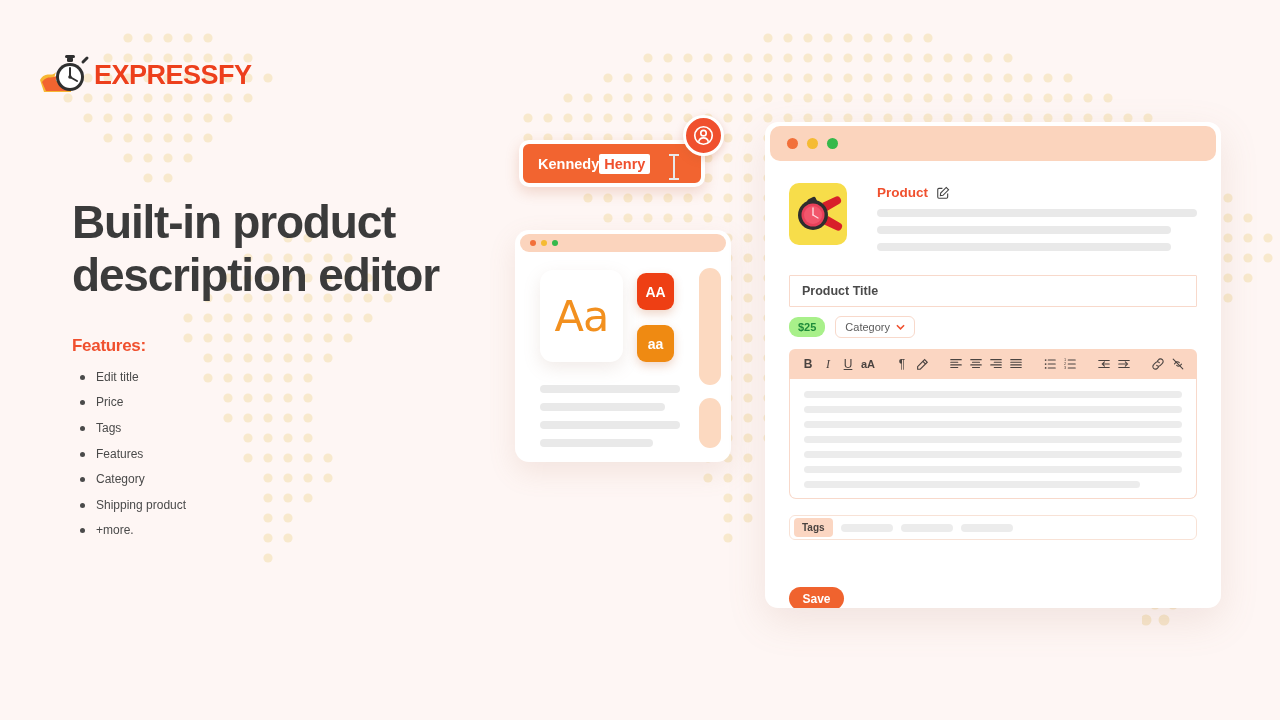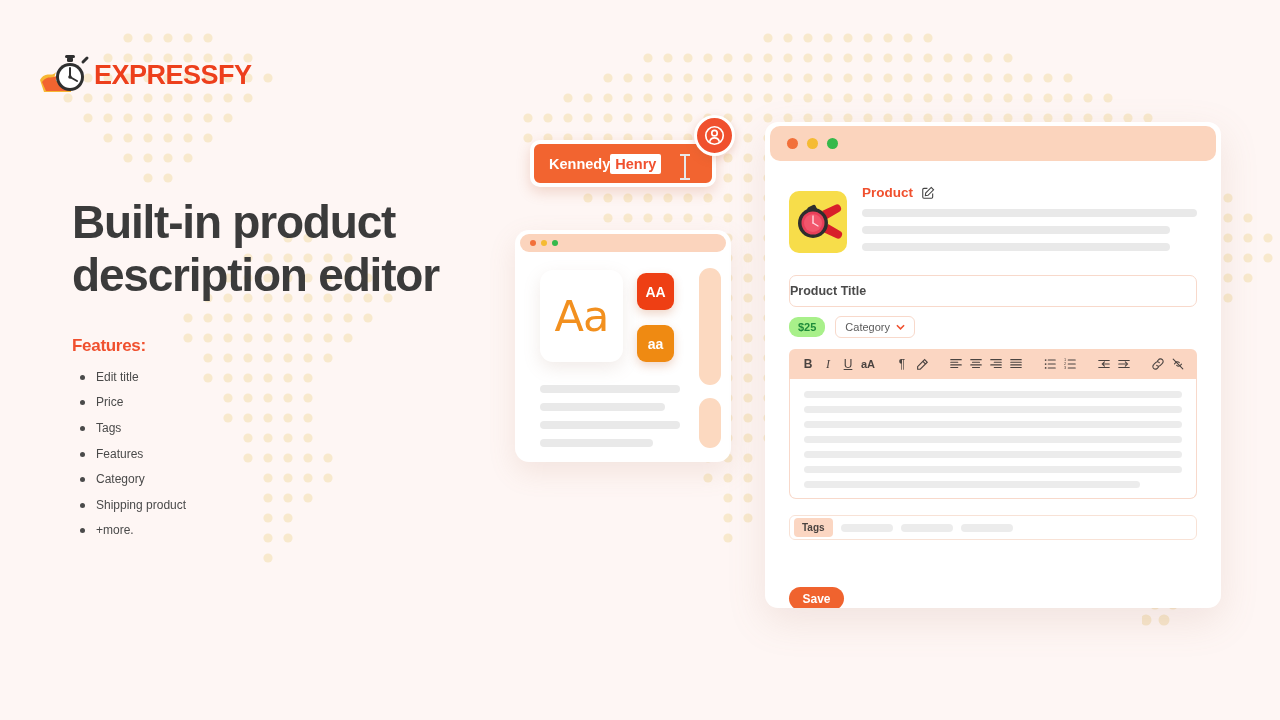--- a/index.html
+++ b/index.html
@@ -79,21 +79,21 @@
     top: 10px;
     width: 5px;
     height: 5px;
     border-radius: 50%;
     background: #4a4a4a;
   }
 
   
   .nametag-wrap {
     position: absolute;
-    left: 530px;
+    left: 519px;
     top: 140px;
     z-index: 12;
   }
   .nametag {
     width: 186px;
     height: 47px;
     background: #f26430;
     border-radius: 10px;
     border: 4px solid #ffffff;
     box-shadow: 0 5px 14px rgba(190,90,50,.22);
@@ -249,21 +249,21 @@
     background: #fbd4bd;
     display: flex;
     align-items: center;
     gap: 9px;
     padding-left: 17px;
   }
   .win-bar .dot { width: 11px; height: 11px; }
 
   .win-body { padding: 22px 24px 0 24px; position: relative; }
 
-  .prod-row { display: flex; gap: 15px; align-items: center; }
+  .prod-row { display: flex; gap: 30px; }
   .prod-thumb {
     width: 58px; height: 62px;
     border-radius: 10px;
     background: #f7dd4a;
     flex: none;
     position: relative;
     overflow: hidden;
   }
   .prod-meta { flex: 1; padding-top: 2px; }
   .prod-label {
@@ -279,23 +279,24 @@
     height: 8px;
     border-radius: 4px;
     background: #e9e9e9;
     margin-bottom: 9px;
   }
 
   .title-input {
     margin-top: 15px;
     height: 32px;
     border: 1px solid #f8d9cb;
-    border-radius: 7px;
+    border-radius: 1px;
     display: flex;
     align-items: center;
+    padding-left: 12px;
     font-size: 12.5px;
     font-weight: 700;
     color: #4a4a4a;
   }
 
   .chip-row { margin-top: 9px; display: flex; align-items: center; gap: 10px; }
   .price-chip {
     background: #a8f08a;
     color: #1e8b3a;
     font-size: 11px;

